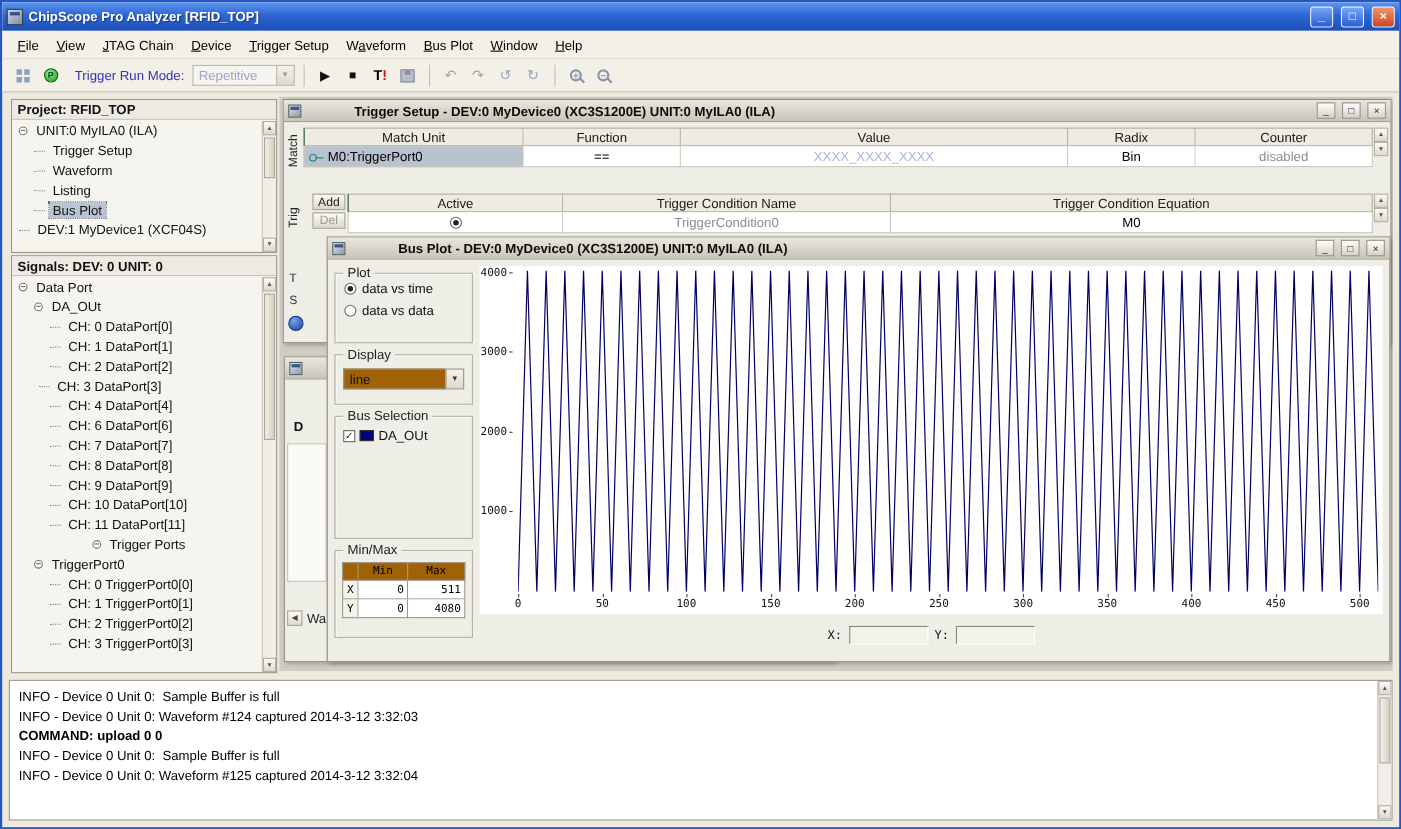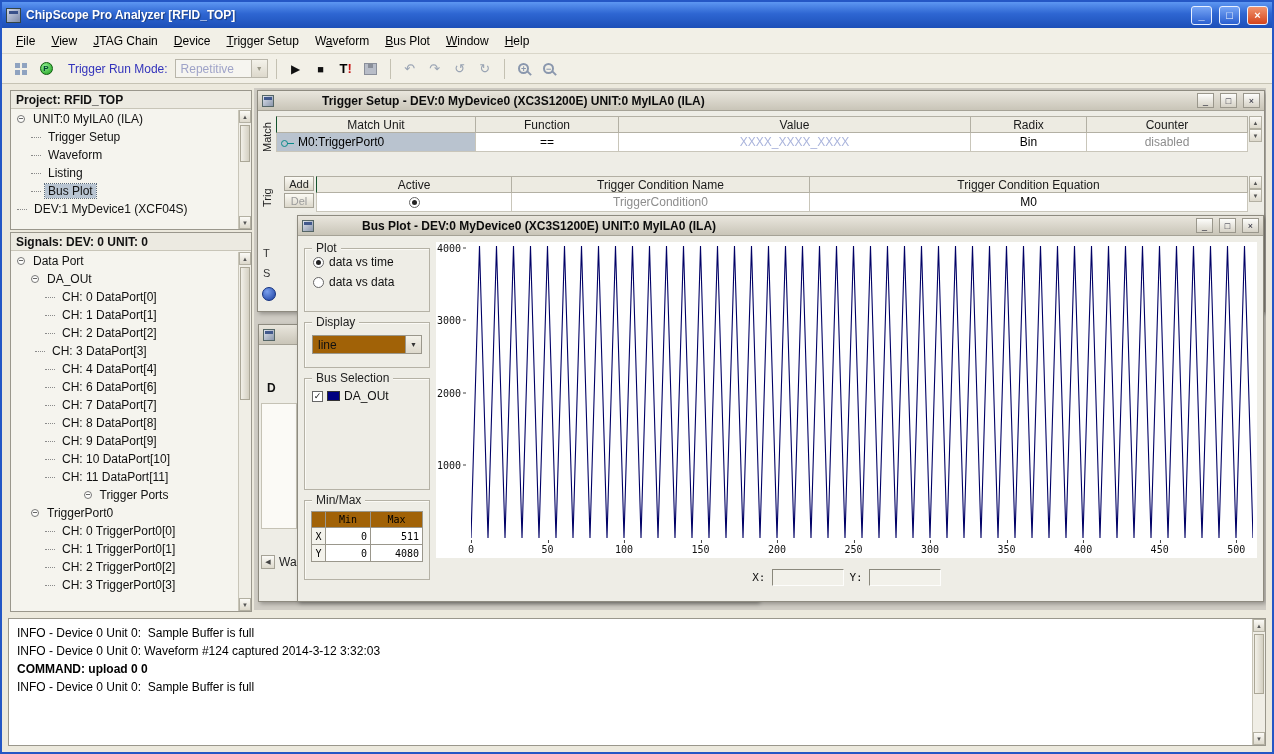--- a/index.html
+++ b/index.html
@@ -550,20 +550,21 @@
       </div>
     </div>
   </div>
 
   <div class="console">
     <div class="console-log">
         <div class="console-line">INFO - Device 0 Unit 0:  Sample Buffer is full</div>
         <div class="console-line">INFO - Device 0 Unit 0: Waveform #124 captured 2014-3-12 3:32:03</div>
         <div class="console-line bold">COMMAND: upload 0 0</div>
         <div class="console-line">INFO - Device 0 Unit 0:  Sample Buffer is full</div>
+        <div class="console-line">INFO - Device 0 Unit 0: Waveform #125 captured 2014-3-12 3:32:04</div>
       </div>
     <div class="vscroll">
       <span class="sbtn">▲</span>
       <span class="strack">
           <span class="sthumb" style="height:60%;"></span>
         </span>
       <span class="sbtn">▼</span>
     </div>
   </div>
 

